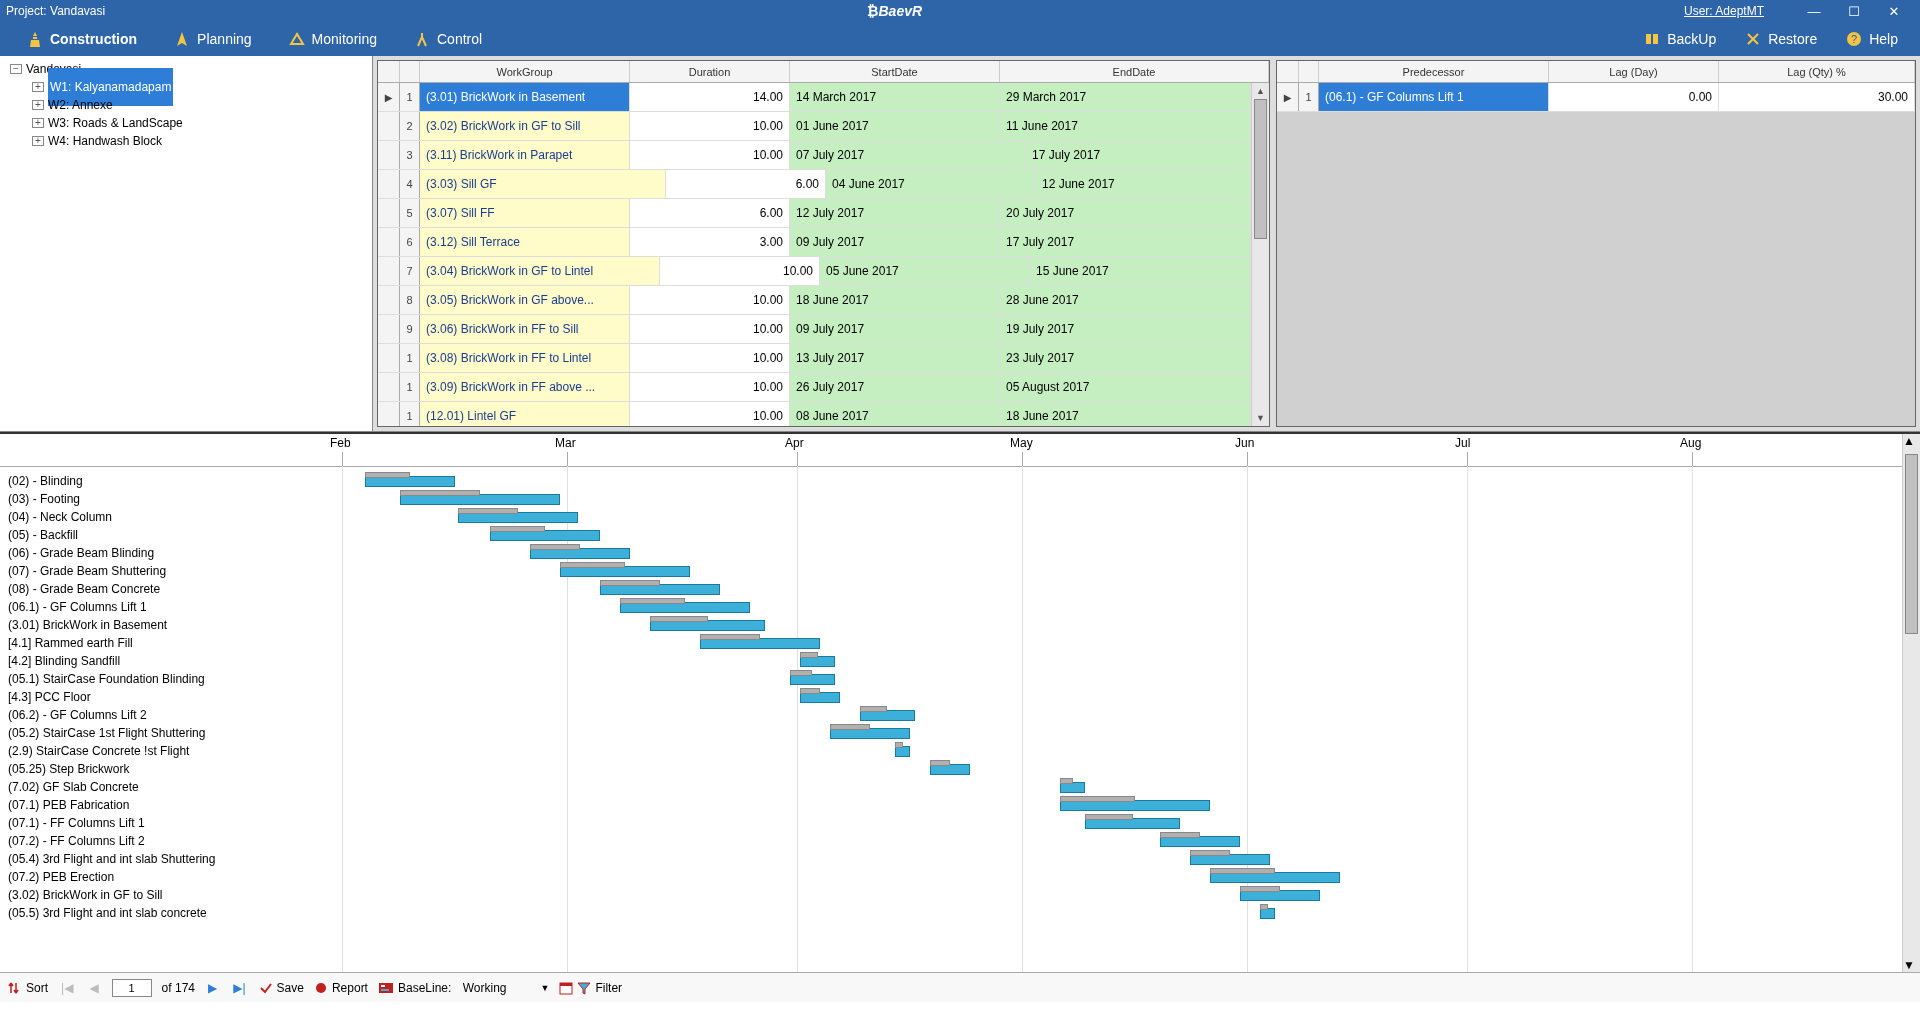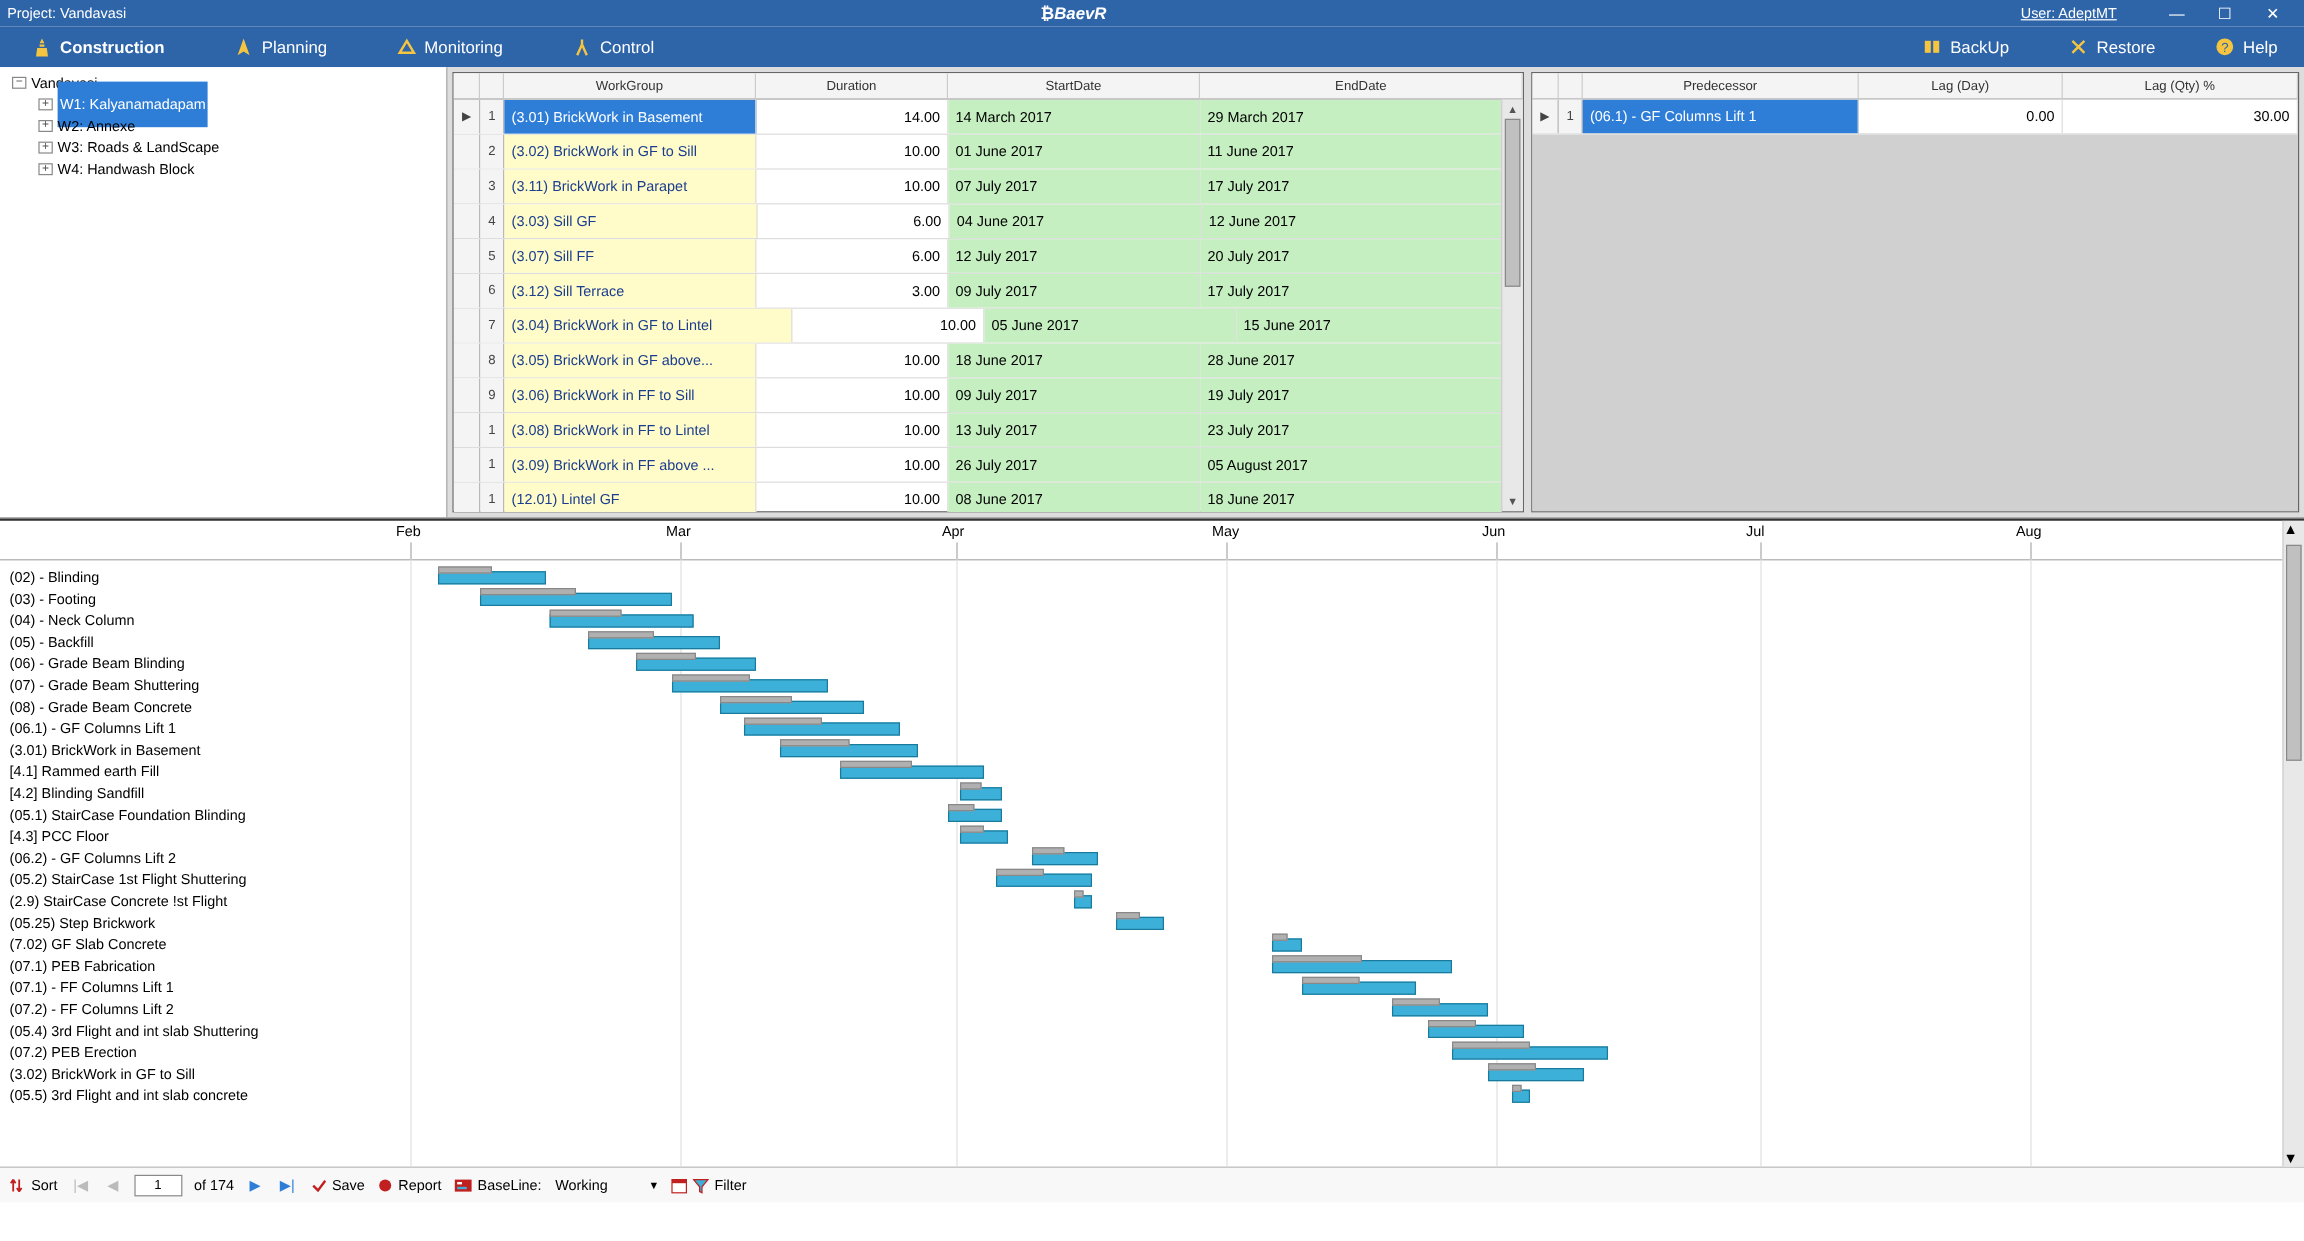--- a/index.html
+++ b/index.html
@@ -3,21 +3,21 @@
 <meta charset="utf-8">
 <style>
 * { box-sizing: border-box; margin: 0; padding: 0; }
 body { font-family: "Segoe UI", Tahoma, sans-serif; font-size: 12px; background: #fff; overflow: hidden; width: 1920px; height: 1034px; }
 .titlebar { background: #2e64a8; color: #fff; height: 22px; display: flex; align-items: center; padding: 0 6px; font-size: 12px; }
 .titlebar .proj { flex: 0 0 auto; }
 .titlebar .brand { flex: 1; text-align: center; font-weight: bold; font-style: italic; font-size: 14px; }
 .titlebar .brand .logo-b { font-style: normal; }
 .titlebar .user { text-decoration: underline; margin-right: 30px; }
 .titlebar .winbtn { width: 40px; text-align: center; cursor: pointer; font-size: 13px; }
-.menubar { background: #2e64a8; color: #fff; height: 34px; display: flex; align-items: center; padding: 0 8px; gap: 21px; }
+.menubar { background: #2e64a8; color: #fff; height: 34px; display: flex; align-items: center; padding: 0 8px; }
 .menubar .tab { display: flex; align-items: center; gap: 6px; padding: 0 18px; height: 100%; font-size: 14px; cursor: pointer; }
 .menubar .tab.active { font-weight: bold; }
 .menubar .spacer { flex: 1; }
 .menubar .rbtn { display: flex; align-items: center; gap: 6px; padding: 0 14px; font-size: 14px; cursor: pointer; }
 .mid { display: flex; height: 376px; border-bottom: 1px solid #888; }
 .tree { width: 373px; border-right: 1px solid #888; background: #fff; padding: 4px; font-size: 12px; color: #000; }
 .tree .node { display: flex; align-items: center; height: 18px; padding-left: 6px; cursor: pointer; }
 .tree .node .tw { width: 12px; text-align: center; color: #555; font-size: 10px; border: 1px solid #888; height: 10px; line-height: 8px; margin-right: 4px; }
 .tree .node.child { padding-left: 28px; }
 .tree .node.sel span.lbl { background: #2e7ed8; color: #fff; padding: 12px 2px; }
@@ -171,27 +171,27 @@
             <div class="gc wg" style="width:210px">(3.02) BrickWork in GF to Sill</div>
             <div class="gc dur" style="width:160px">10.00</div>
             <div class="gc date" style="width:210px">01 June 2017</div>
             <div class="gc date" style="flex:1;margin-right:18px">11 June 2017</div>
           </div>
           <div class="grow">
             <div class="gc rowhdr"></div>
             <div class="gc num">3</div>
             <div class="gc wg" style="width:210px">(3.11) BrickWork in Parapet</div>
             <div class="gc dur" style="width:160px">10.00</div>
-            <div class="gc date" style="width:210px">07 July 2017</div>
+            <div class="gc date" style="width:236px">07 July 2017</div>
             <div class="gc date" style="flex:1;margin-right:18px">17 July 2017</div>
           </div>
           <div class="grow">
             <div class="gc rowhdr"></div>
             <div class="gc num">4</div>
-            <div class="gc wg" style="width:211px">(3.03) Sill GF</div>
+            <div class="gc wg" style="width:246px">(3.03) Sill GF</div>
             <div class="gc dur" style="width:160px">6.00</div>
             <div class="gc date" style="width:210px">04 June 2017</div>
             <div class="gc date" style="flex:1;margin-right:18px">12 June 2017</div>
           </div>
           <div class="grow">
             <div class="gc rowhdr"></div>
             <div class="gc num">5</div>
             <div class="gc wg" style="width:210px">(3.07) Sill FF</div>
             <div class="gc dur" style="width:160px">6.00</div>
             <div class="gc date" style="width:210px">12 July 2017</div>

